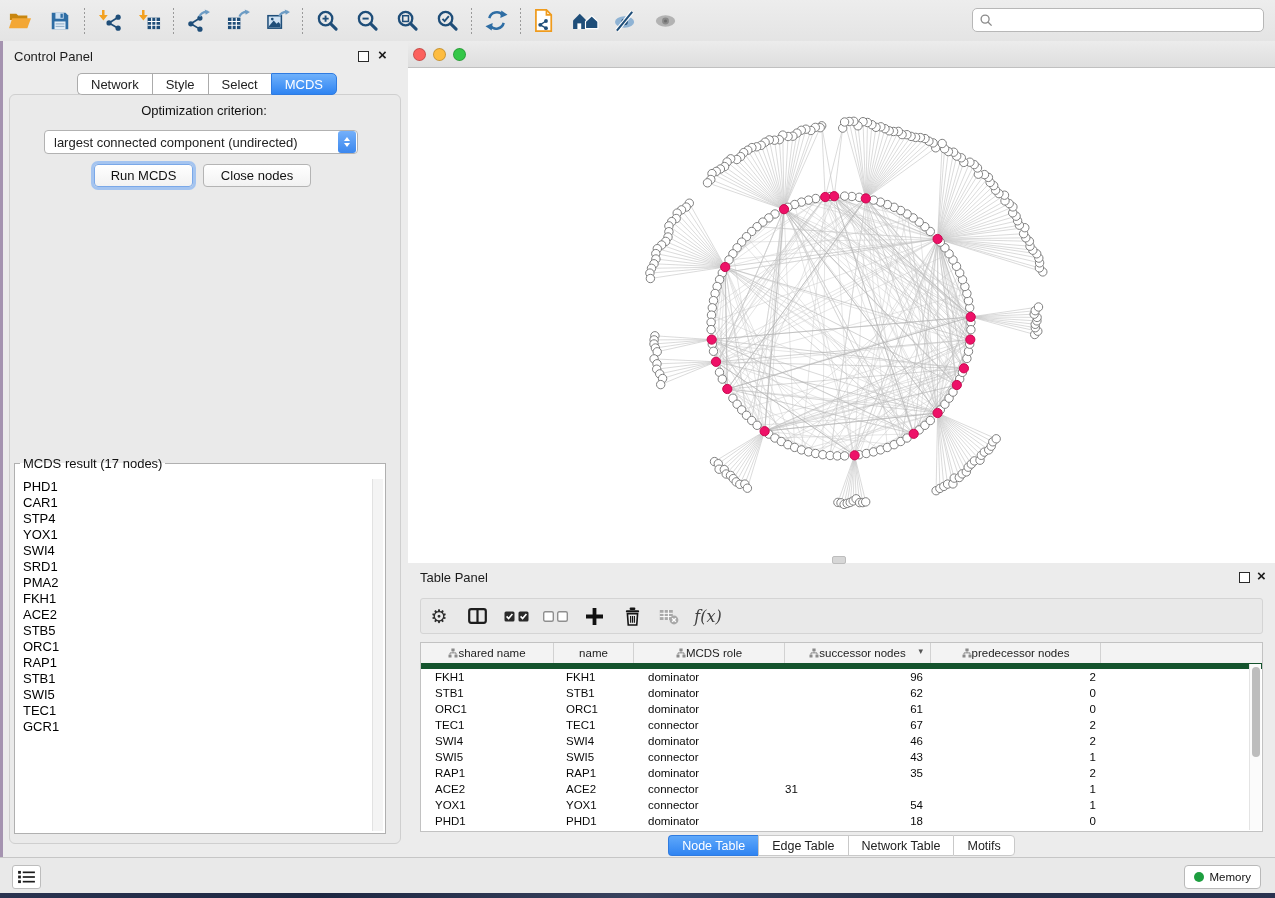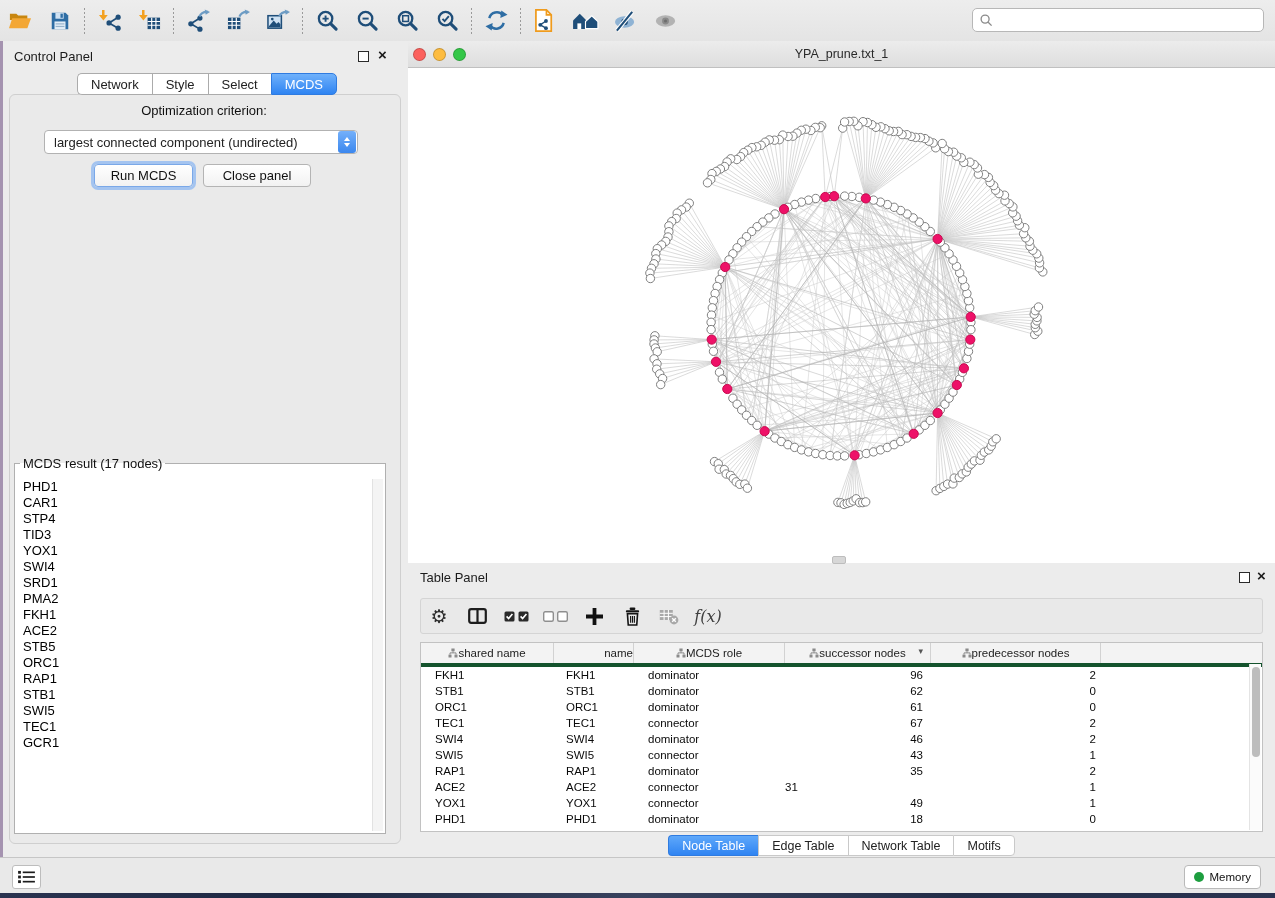--- a/index.html
+++ b/index.html
@@ -69,21 +69,21 @@
   #table-panel{left:408px;top:565px;width:907px;height:292px;background:#ececec;}
   #tp-title{left:12px;top:5px;font-size:13px;color:#1c1c1c;}
   #tp-float{left:831px;top:7px;}
   #tp-close{left:849px;top:6px;}
   #tp-toolbar{left:12px;top:33px;width:843px;height:36px;background:#e9e9e9;border:1px solid #d4d4d4;border-radius:3px;
     display:flex;align-items:center;gap:0;box-sizing:border-box;}
   .tpi{height:30px;display:flex;align-items:center;justify-content:center;}
   .gear-glyph{font-size:19px;color:#2d2d2d;font-family:"DejaVu Sans",sans-serif;}
   .fx{font-family:"DejaVu Serif",serif;font-style:italic;font-size:16px;color:#404040;}
   #tp-grid{left:12px;top:77px;width:843px;height:190px;background:#fff;border:1px solid #c2c2c2;box-sizing:border-box;overflow:hidden;}
-  #tg-header{display:flex;height:20px;background:#f3f3f3;border-bottom:4px solid #14532d;}
+  #tg-header{display:flex;height:20px;background:#f3f3f3;border-bottom:6px solid #14532d;}
   .th{position:relative;height:20px;box-sizing:border-box;border-right:1px solid #d2d2d2;
     display:flex;align-items:center;justify-content:center;font-size:11.5px;color:#222;}
   .th .sort{position:absolute;right:7px;top:3px;font-size:9px;color:#555;}
   .tr{display:flex;height:16px;align-items:center;}
   .td{font-size:11.5px;color:#0a0a0a;box-sizing:border-box;white-space:nowrap;overflow:hidden;}
   #tg-scroll{position:absolute;right:1px;top:21px;bottom:1px;width:11px;background:#fbfbfb;border-left:1px solid #e4e4e4;}
   #tg-thumb{position:absolute;left:1.5px;top:3px;width:8px;height:90px;background:#bdbdbd;border-radius:4px;}
   #tp-tabs{left:0;top:270px;width:867px;display:flex;justify-content:center;}
   .tp-tab{height:21px;padding:0 13px;display:flex;align-items:center;font-size:12.5px;background:#fff;
     border:1px solid #c9c9c9;border-right:none;box-sizing:border-box;color:#222;}
@@ -272,28 +272,27 @@
     </div>
   <div id="opt-label" class="abs">Optimization criterion:</div>
   <div id="opt-select" class="abs">
     <div class="val">largest connected component (undirected)</div>
     <div id="opt-stepper">
       <div class="chev up"></div>
         <div class="chev dn"></div>
     </div>
   </div>
   <div id="run-btn" class="abs mac-btn">Run MCDS</div>
-  <div id="close-panel-btn" class="abs mac-btn">Close panel</div>
+  <div id="close-panel-btn" class="abs mac-btn">Close nodes</div>
   <fieldset id="mcds-fieldset" class="abs">
     <legend>MCDS result (17 nodes)</legend>
     <div id="mcds-list">
         <div class="mcds-item">PHD1</div>
         <div class="mcds-item">CAR1</div>
         <div class="mcds-item">STP4</div>
-        <div class="mcds-item">TID3</div>
         <div class="mcds-item">YOX1</div>
         <div class="mcds-item">SWI4</div>
         <div class="mcds-item">SRD1</div>
         <div class="mcds-item">PMA2</div>
         <div class="mcds-item">FKH1</div>
         <div class="mcds-item">ACE2</div>
         <div class="mcds-item">STB5</div>
         <div class="mcds-item">ORC1</div>
         <div class="mcds-item">RAP1</div>
         <div class="mcds-item">STB1</div>
@@ -302,21 +301,20 @@
         <div class="mcds-item">GCR1</div>
       </div>
     <div id="mcds-scroll"></div>
   </fieldset>
 </div>
 
 <div id="net-titlebar" class="abs">
   <div id="tl-close" class="tl"></div>
   <div id="tl-min" class="tl"></div>
   <div id="tl-max" class="tl"></div>
-  <div id="net-title">YPA_prune.txt_1</div>
 </div>
 <div id="net-canvas" class="abs">
   <svg id="net-svg" width="867" height="495" viewBox="0 0 867 495">
       <line x1="417.2" y1="129.0" x2="426.2" y2="128.2" stroke="#b4b4b4" stroke-width="0.65" opacity="0.9"></line>
       <line x1="417.2" y1="129.0" x2="393.5" y2="381.9" stroke="#c9c9c9" stroke-width="0.55" opacity="0.9"></line>
       <line x1="417.2" y1="129.0" x2="324.9" y2="185.8" stroke="#c9c9c9" stroke-width="0.55" opacity="0.9"></line>
       <line x1="417.2" y1="129.0" x2="307.1" y2="290.5" stroke="#c9c9c9" stroke-width="0.55" opacity="0.9"></line>
       <line x1="417.2" y1="129.0" x2="414.8" y2="386.7" stroke="#c9c9c9" stroke-width="0.55" opacity="0.9"></line>
       <line x1="417.2" y1="129.0" x2="505.2" y2="149.9" stroke="#c9c9c9" stroke-width="0.55" opacity="0.9"></line>
       <line x1="417.2" y1="129.0" x2="304.3" y2="276.2" stroke="#c9c9c9" stroke-width="0.55" opacity="0.9"></line>
@@ -1082,21 +1080,21 @@
     <div id="tg-header">
         <div class="th" style="width: 133px;">
           <svg width="10" height="10" viewBox="0 0 10 10">
             <rect x="3.4" y="0.5" width="3.2" height="2.8" fill="#8a8a8a"></rect>
             <path d="M5 3.3v1.6M2 6.5V4.9h6v1.6" stroke="#8a8a8a" stroke-width="1" fill="none"></path>
             <rect x="0.5" y="6.6" width="3" height="2.9" fill="#8a8a8a"></rect>
             <rect x="6.5" y="6.6" width="3" height="2.9" fill="#8a8a8a"></rect>
           </svg>
           <span>shared name</span>
         </div>
-        <div class="th" style="width: 80px; justify-content: flex-end;">
+        <div class="th" style="width: 80px;">
           <span>name</span>
         </div>
         <div class="th" style="width: 151px;">
           <svg width="10" height="10" viewBox="0 0 10 10">
             <rect x="3.4" y="0.5" width="3.2" height="2.8" fill="#8a8a8a"></rect>
             <path d="M5 3.3v1.6M2 6.5V4.9h6v1.6" stroke="#8a8a8a" stroke-width="1" fill="none"></path>
             <rect x="0.5" y="6.6" width="3" height="2.9" fill="#8a8a8a"></rect>
             <rect x="6.5" y="6.6" width="3" height="2.9" fill="#8a8a8a"></rect>
           </svg>
           <span>MCDS role</span>
@@ -1176,21 +1174,21 @@
           <div class="td" style="width: 133px; text-align: left; padding-left: 14px;">ACE2</div>
           <div class="td" style="width: 80px; text-align: left; padding-left: 12px;">ACE2</div>
           <div class="td" style="width: 151px; text-align: left; padding-left: 14px;">connector</div>
           <div class="td" style="width: 146px; text-align: left; padding-right: 8px;">31</div>
           <div class="td" style="width: 170px; text-align: right; padding-right: 5px;">1</div>
         </div>
         <div class="tr">
           <div class="td" style="width: 133px; text-align: left; padding-left: 14px;">YOX1</div>
           <div class="td" style="width: 80px; text-align: left; padding-left: 12px;">YOX1</div>
           <div class="td" style="width: 151px; text-align: left; padding-left: 14px;">connector</div>
-          <div class="td" style="width: 146px; text-align: right; padding-right: 8px;">49</div>
+          <div class="td" style="width: 146px; text-align: right; padding-right: 8px;">54</div>
           <div class="td" style="width: 170px; text-align: right; padding-right: 5px;">1</div>
         </div>
         <div class="tr">
           <div class="td" style="width: 133px; text-align: left; padding-left: 14px;">PHD1</div>
           <div class="td" style="width: 80px; text-align: left; padding-left: 12px;">PHD1</div>
           <div class="td" style="width: 151px; text-align: left; padding-left: 14px;">dominator</div>
           <div class="td" style="width: 146px; text-align: right; padding-right: 8px;">18</div>
           <div class="td" style="width: 170px; text-align: right; padding-right: 5px;">0</div>
         </div>
       </div>

